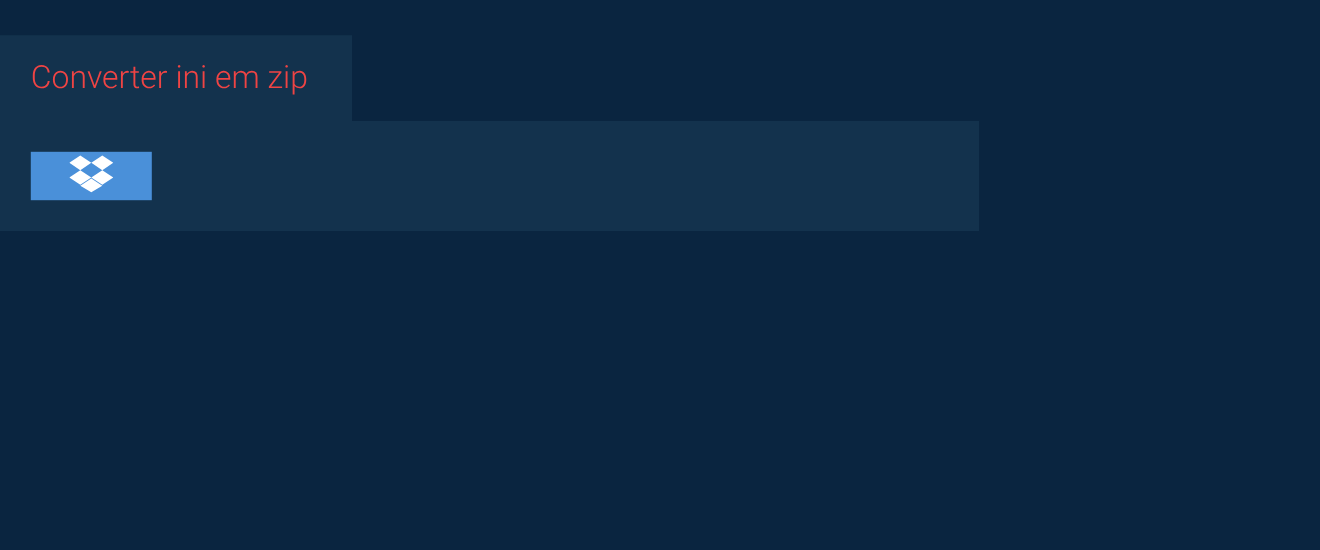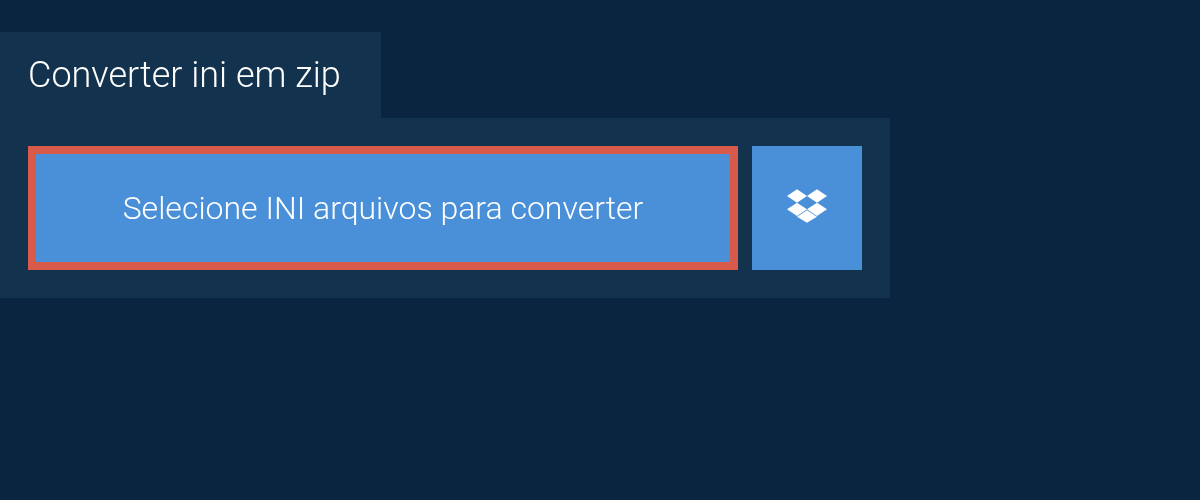--- a/index.html
+++ b/index.html
@@ -14,22 +14,22 @@
       font-family: -apple-system, BlinkMacSystemFont, "Segoe UI", Roboto, sans-serif;
       overflow: hidden;
     }
     .header-tab {
       background: #13324d;
       display: inline-block;
       padding: 22px 40px 22px 28px;
       margin-top: 32px;
     }
     .header-tab-title {
-      color: #ffffff;
-      font-size: 36px;
+      color: #ef4444;
+      font-size: 29px;
       font-weight: 300;
     }
     .content-panel {
       background: #13324d;
       margin-top: 0;
       width: 890px;
       padding: 28px 28px 28px 28px;
       display: flex;
       align-items: stretch;
     }
@@ -62,21 +62,20 @@
 </head>
 <body>
 
 
 
 <div class="header-tab">
   <div class="header-tab-title">Converter ini em zip</div>
 </div>
 
 <div class="content-panel">
-  <div class="select-button">Selecione INI arquivos para converter</div>
   <div class="dropbox-button">
     <span>
       <svg viewBox="0 0 24 24" xmlns="http://www.w3.org/2000/svg">
         <path d="M6 2L0 6l6 4-6 4 6 4 6-4 6 4 6-4-6-4 6-4-6-4-6 4-6-4zm6 4l6 4-6 4-6-4 6-4zm-6 12.5l6-4 6 4-6 3.5-6-3.5z"></path>
       </svg>
     </span>
   </div>
 </div>
 
 

